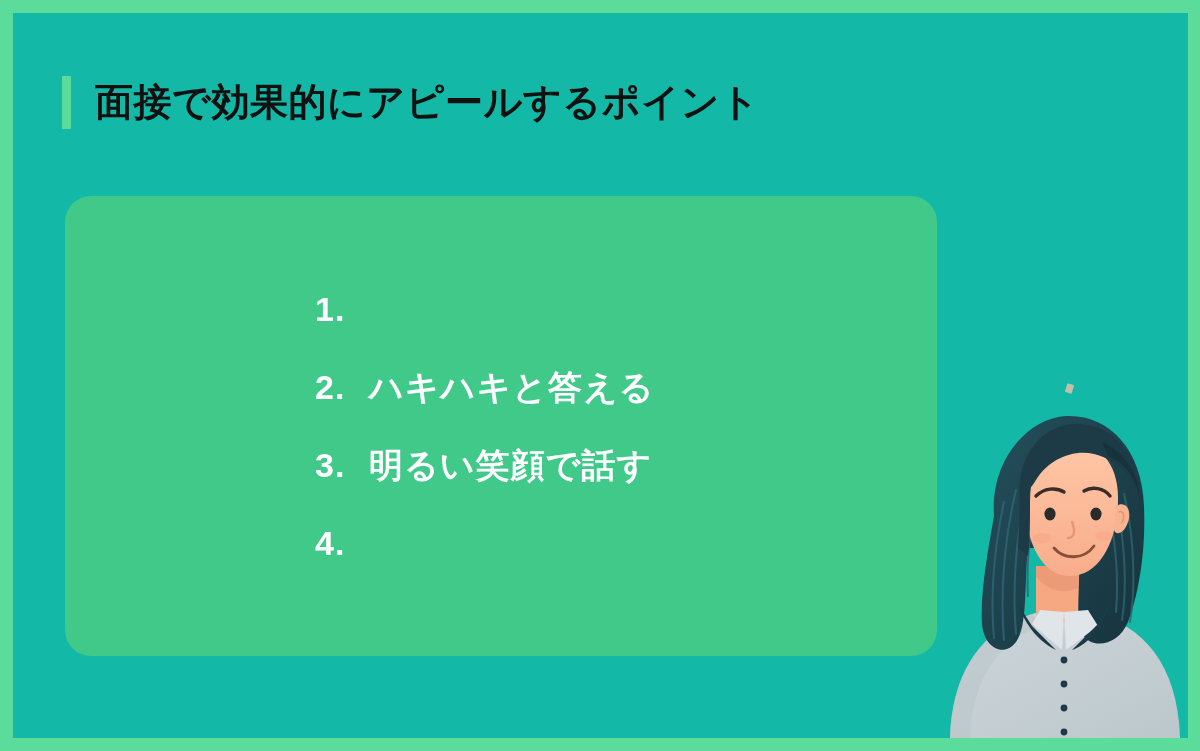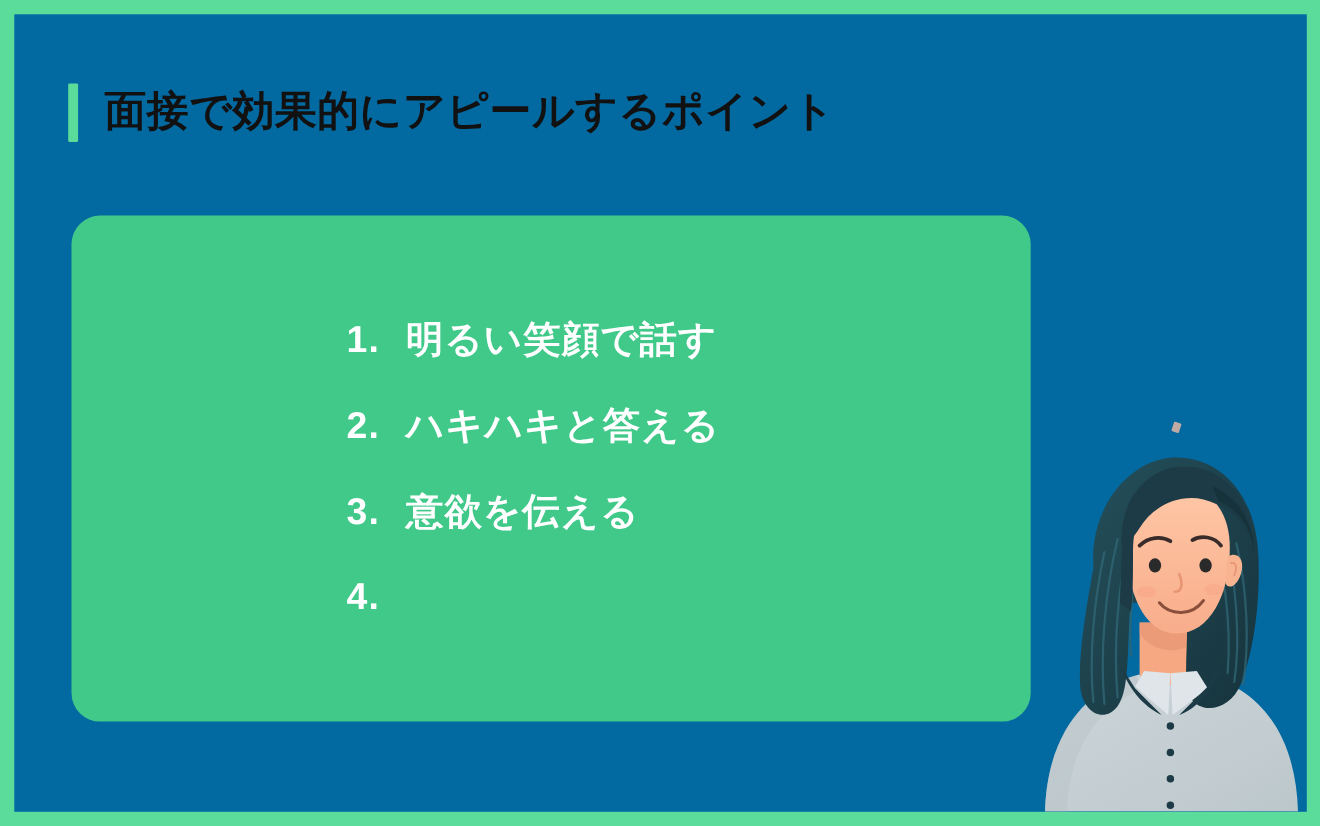--- a/index.html
+++ b/index.html
@@ -22,21 +22,21 @@
     height: 751px;
     box-sizing: border-box;
     background: #5cdc9b;          
     padding: 13px 12px 13px 13px; 
     overflow: hidden;
   }
   .slide-inner {
     position: relative;
     width: 100%;
     height: 100%;
-    background: #0369a1;          
+    background: #14b8a6;          
     overflow: hidden;
   }
 
   
   .title-row {
     position: absolute;
     left: 49px;
     top: 61px;
     display: flex;
     align-items: center;
@@ -139,29 +139,28 @@
 
     <div class="title-row">
       <span class="title-accent"></span>
       <span class="title-text">面接で効果的にアピールするポイント</span>
     </div>
 
     <div class="card">
       <ol class="card-list">
         <li>
           <span class="item-num">1.</span>
-          <span class="item-label">明るい笑顔で話す</span>
         </li>
         <li>
           <span class="item-num">2.</span>
           <span class="item-label">ハキハキと答える</span>
         </li>
         <li>
           <span class="item-num">3.</span>
-          <span class="item-label">意欲を伝える</span>
+          <span class="item-label">明るい笑顔で話す</span>
         </li>
         <li>
           <span class="item-num">4.</span>
         </li>
       </ol>
     </div>
 
     <div class="speck"></div>
 
     <div class="illustration">

